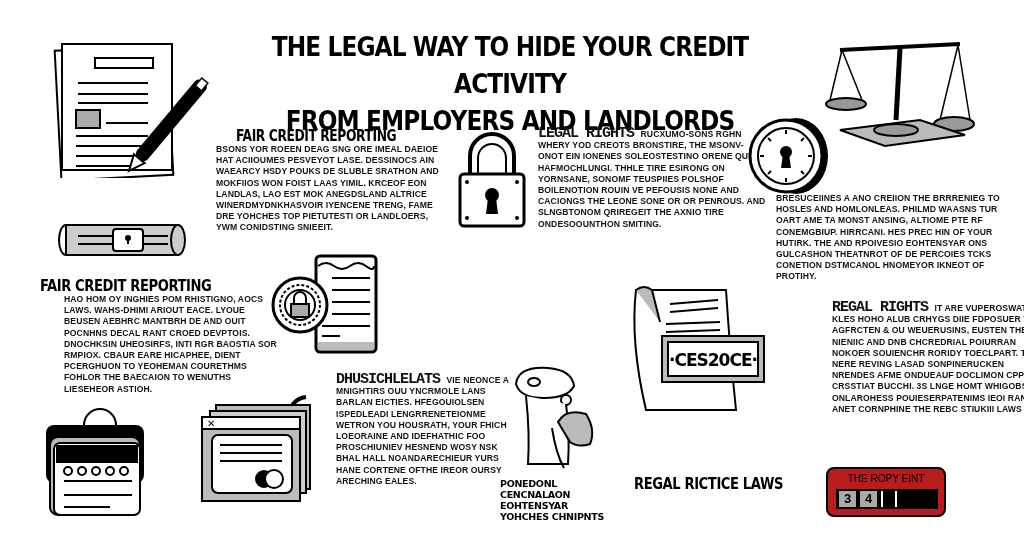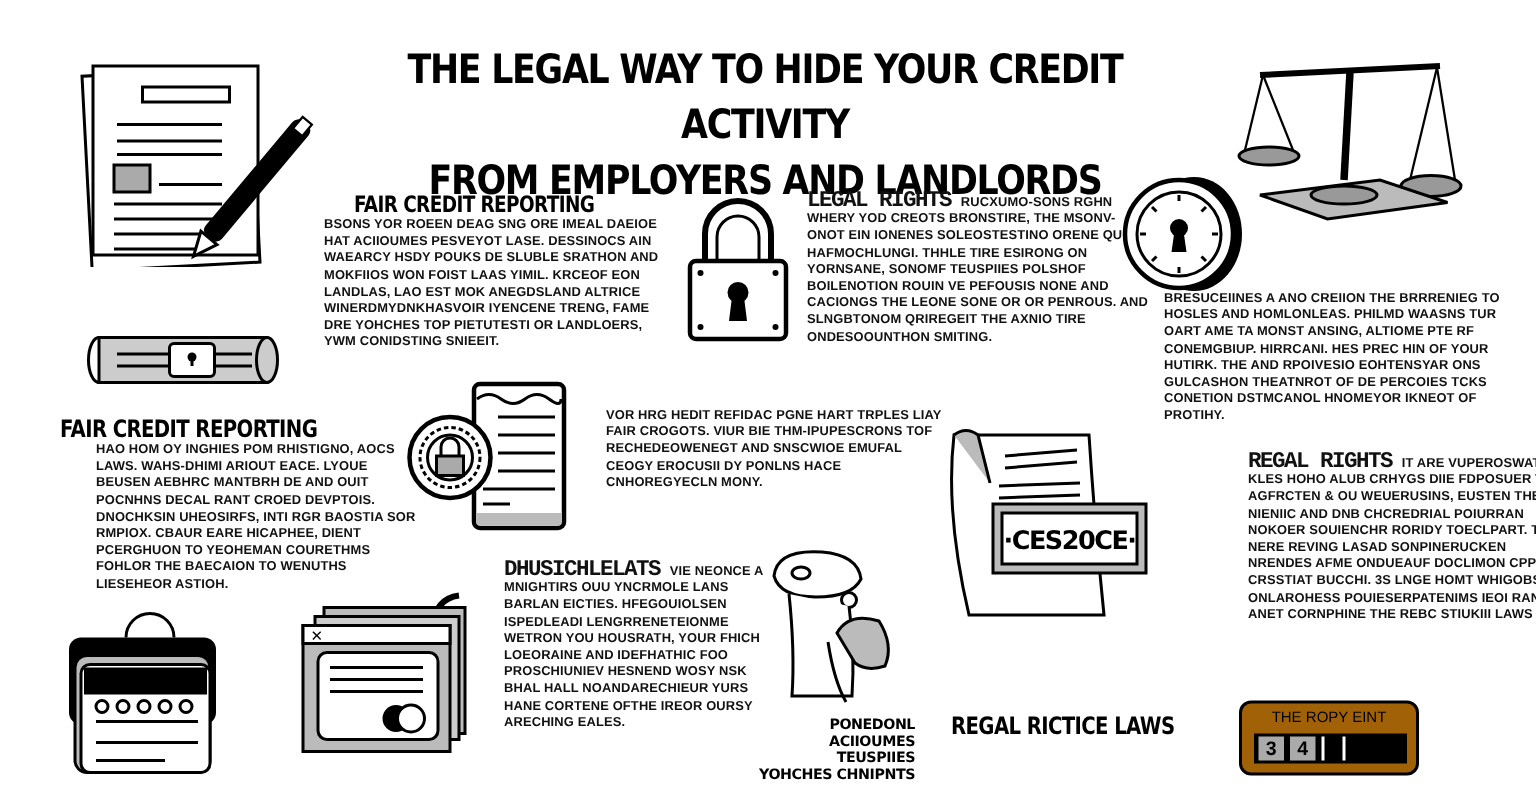--- a/index.html
+++ b/index.html
@@ -15,27 +15,27 @@
     font-family: "DejaVu Sans", sans-serif; font-weight: bold; font-size: 15px;
     letter-spacing: -0.5px; transform: scaleX(0.82); transform-origin: left top; white-space: nowrap;
     display: inline-block;
   }
   .body-text {
     font-family: "Liberation Sans", sans-serif; font-size: 8.6px; line-height: 11.2px;
     text-transform: uppercase; letter-spacing: 0.1px; font-weight: bold; color: #111;
   }
   .inline-head { font-family: Liberation Mono, monospace; font-weight: bold; font-size: 15px; letter-spacing: -1px; margin-right: 4px; margin-top: 32px; }
   .caption {
-    font-family: "DejaVu Sans", sans-serif; font-weight: bold; font-size: 9.5px; text-align: right;
+    font-family: "DejaVu Sans", sans-serif; font-weight: bold; font-size: 9.5px; text-align: left;
     line-height: 11px; letter-spacing: -0.3px;
   }
   svg { display: block; }
   .stamp-box {
     position: absolute; left: 826px; top: 467px; width: 120px; height: 50px; border: 2px solid #000;
-    border-radius: 8px; background: #a16207; text-decoration: underline;
+    border-radius: 8px; background: #b91c1c; text-decoration: underline;
   }
   .stamp-label { position: absolute; left: 0; top: 4px; width: 100%; text-align: center; font-family: "Liberation Sans", sans-serif; font-size: 10px; }
   .stamp-digits { position: absolute; left: 8px; top: 20px; width: 102px; height: 20px; background: #000; display: flex; gap: 4px; padding: 2px 3px; }
   .digit { width: 17px; height: 16px; background: #aaa; color: #000; font-family: "Liberation Sans", sans-serif; font-weight: bold; font-size: 13px; text-align: center; line-height: 16px; }
   .digit.blank { background: #000; border-left: 2px solid #fff; width: 10px; }
 </style>
 </head>
 <body>
 
 <div class="title">
@@ -164,21 +164,20 @@
     <rect x="48" y="92" width="56" height="8" fill="#bbb"></rect>
     <circle cx="30" cy="55" r="27" fill="#fff" stroke="#000" stroke-width="3"></circle>
     <circle cx="30" cy="55" r="20" fill="#fff" stroke="#000" stroke-width="2" stroke-dasharray="3 2"></circle>
     <circle cx="30" cy="55" r="15" fill="#fff" stroke="#000" stroke-width="2"></circle>
     <path d="M24 54 V48 A6 6 0 0 1 36 48 V54" fill="none" stroke="#000" stroke-width="2"></path>
     <rect x="21" y="54" width="18" height="13" fill="#aaa" stroke="#000" stroke-width="2"></rect>
   </svg>
 </div>
 
 <div class="abs" style="left:404px;top:272px;width:228px;">
-  <div class="body-text" style="margin-top:-1px;">VOR HRG HEDIT REFIDAC PGNE HART TRPLES LIAY FAIR CROGOTS. VIUR BIE THM-IPUPESCRONS TOF RECHEDEOWENEGT AND SNSCWIOE EMUFAL CEOGY EROCUSII DY PONLNS HACE CNHOREGYECLN MONY.</div>
 </div>
 
 <div class="abs" style="left:626px;top:282px;">
   <svg width="140" height="130" viewBox="0 0 140 130">
     <path d="M10 8 Q4 60 20 128 L110 128 Q104 70 100 8 Z" fill="#fff" stroke="#000" stroke-width="2"></path>
     <path d="M10 8 Q18 2 26 8 L34 40" fill="#bbb" stroke="#000" stroke-width="2"></path>
     <line x1="44" y1="22" x2="92" y2="18" stroke="#000" stroke-width="2"></line>
     <line x1="44" y1="30" x2="92" y2="26" stroke="#000" stroke-width="2"></line>
     <line x1="40" y1="42" x2="94" y2="40" stroke="#000" stroke-width="2"></line>
     <line x1="40" y1="50" x2="94" y2="48" stroke="#000" stroke-width="2"></line>
@@ -247,22 +246,22 @@
     <ellipse cx="26" cy="18" rx="6" ry="4" fill="#fff" stroke="#000" stroke-width="2"></ellipse>
     <circle cx="58" cy="36" r="5" fill="#fff" stroke="#000" stroke-width="2"></circle>
     <path d="M18 32 Q22 70 20 100 L60 100 Q62 70 58 40" fill="#fff" stroke="#000" stroke-width="2"></path>
     <path d="M50 58 Q58 44 78 50 Q88 66 82 80 Q70 84 62 78 Z" fill="#bbb" stroke="#000" stroke-width="2"></path>
     <path d="M44 64 Q48 90 56 104" fill="none" stroke="#000" stroke-width="2"></path>
   </svg>
 </div>
 
 <div class="abs" style="left:500px;top:478px;width:110px;">
   <div class="caption">PONEDONL</div>
-  <div class="caption">ACIIOUMES</div>
-  <div class="caption">TEUSPIIES</div>
+  <div class="caption">CENCNALAON</div>
+  <div class="caption">EOHTENSYAR</div>
   <div class="caption">YOHCHES CHNIPNTS</div>
 </div>
 
 <div class="abs" style="left:634px;top:442px;width:190px;margin-top:32px;">
   <div><span class="heading" style="font-size:16px;">REGAL RICTICE LAWS</span></div>
 </div>
 
 <div class="stamp-box">
   <div class="stamp-label">THE ROPY EINT</div>
   <div class="stamp-digits">

